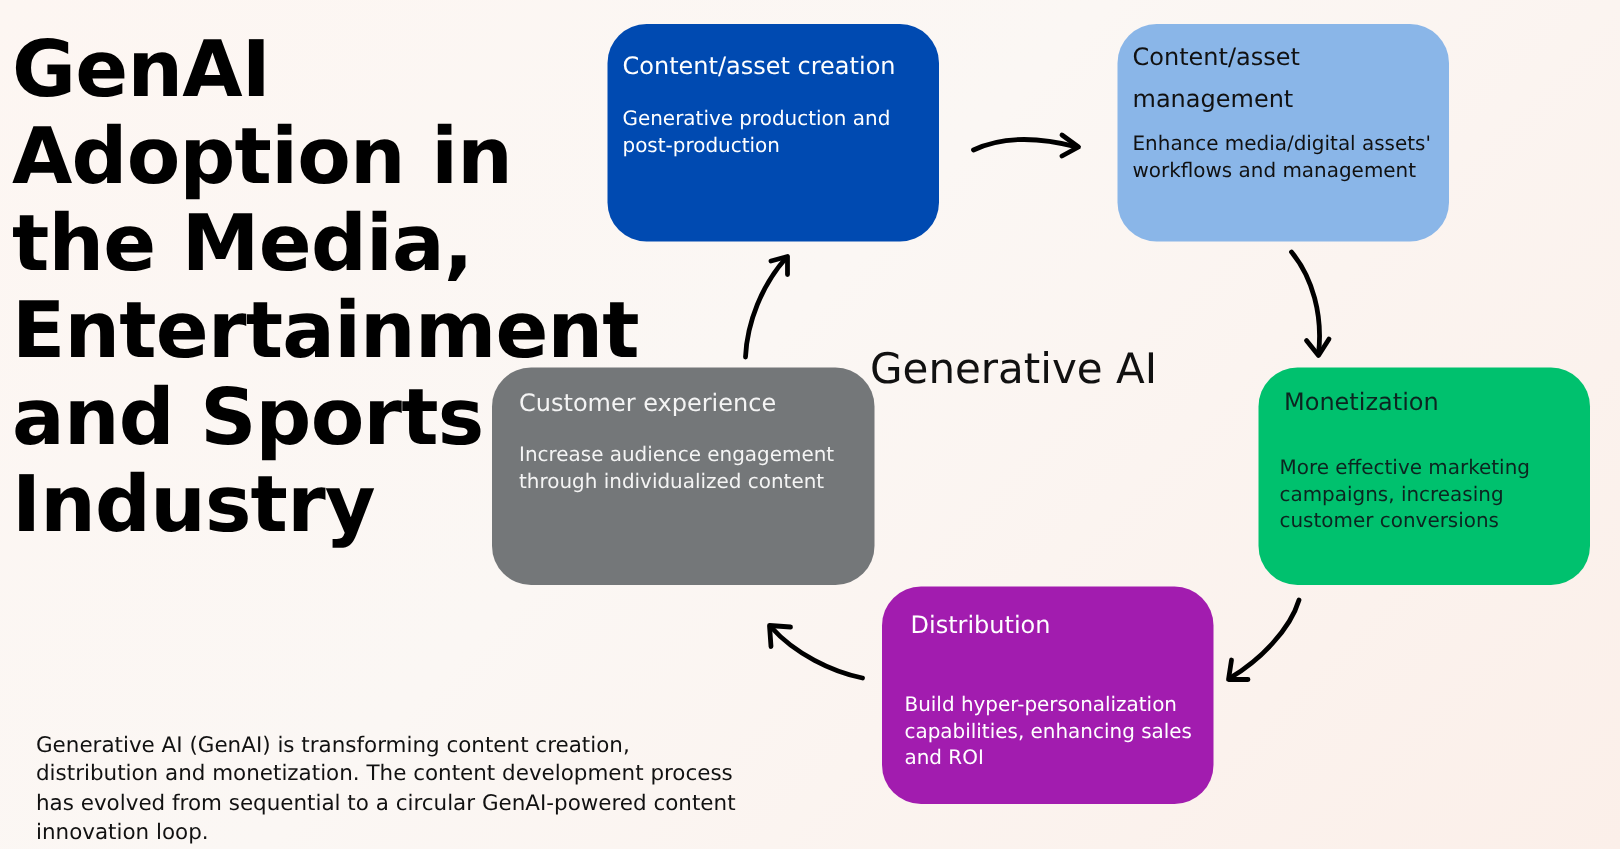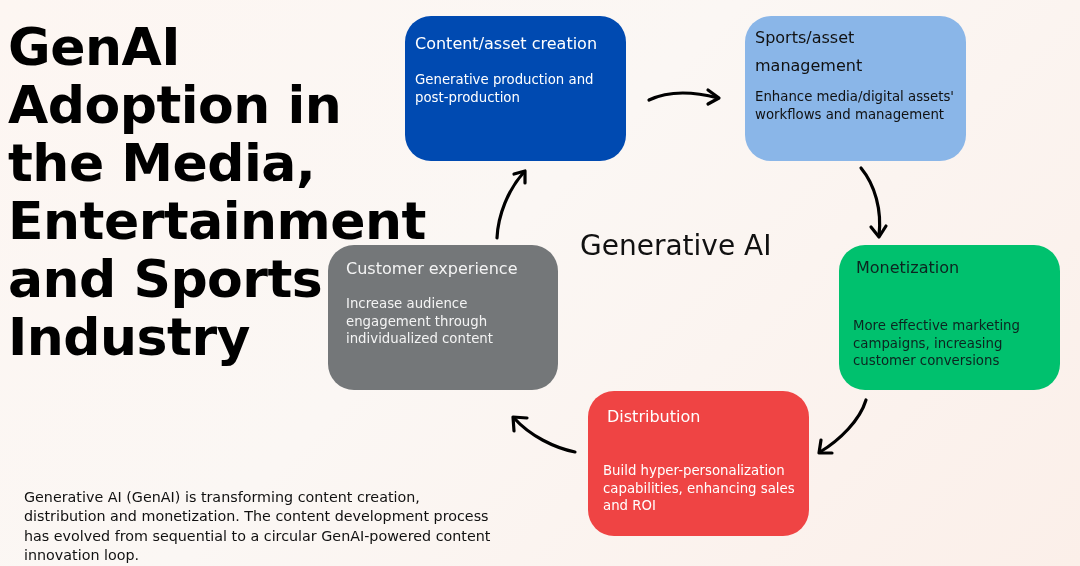--- a/index.html
+++ b/index.html
@@ -12,49 +12,49 @@
     font-size:14.3px;line-height:19.3px;color:#111;margin:12px;}
   .box{position:absolute;border-radius:26px;box-sizing:border-box;padding:14px 10px 10px 10px;
     font-family:"DejaVu Sans",sans-serif;}
   .box .bt{font-size:16px;line-height:28px;font-weight:normal;}
   .box .bd{font-size:13.3px;line-height:17.5px;margin-top:13px;}
   #b1{left:405px;top:16px;width:221px;height:145px;background:#004ab1;color:#fff;}
   #b2{left:745px;top:16px;width:221px;height:145px;background:#8ab6e8;color:#111;padding-top:8px;}
   #b2 .bd{margin-top:8px;}
   #b3{left:839px;top:245px;width:221px;height:145px;background:#00c16e;color:#0c2520;padding:9px 12px 10px 14px;}
   #b3 .bt{margin-left:3px;}
-  #b3 .bd{margin-top:35px;}
+  #b3 .bd{margin-top:22px;}
   #b4{left:588px;top:391px;width:221px;height:145px;background:#2e81e0;color:#fff;padding:12px 6px 10px 15px;}
   #b4 .bt{margin-left:4px;}
   #b4 .bd{margin-top:31px;}
-  #b5{left:328px;top:245px;width:230px;height:145px;background:#747779;color:#f4f4f4;padding:10px 10px 10px 18px;}
+  #b5{left:328px;top:245px;width:255px;height:145px;background:#747779;color:#f4f4f4;padding:10px 10px 10px 18px;}
   #b5 .bd{margin-top:12px;}
   .center{position:absolute;left:580px;top:228px;width:210px;
     font-family:"DejaVu Sans",sans-serif;font-size:28px;line-height:36px;color:#111;}
   svg.arrows{position:absolute;left:0;top:0;width:1080px;height:566px;pointer-events:none;}
   svg.arrows path{fill:none;stroke:#000;stroke-width:3.2;stroke-linecap:round;stroke-linejoin:round;}
 </style>
 </head>
 <body>
 
 <h1 class="title">GenAI Adoption in the Media, Entertainment and Sports Industry</h1>
 
 <div class="box" id="b1" style="background: rgb(0, 74, 177);">
   <div class="bt">Content/asset creation</div>
   <div class="bd">Generative production and post-production</div>
 </div>
 <div class="box" id="b2" style="background: rgb(138, 182, 232);">
-  <div class="bt">Sports/asset management</div>
+  <div class="bt">Content/asset management</div>
   <div class="bd">Enhance media/digital assets' workflows and management</div>
 </div>
 <div class="box" id="b3" style="background: rgb(0, 193, 110);">
   <div class="bt">Monetization</div>
   <div class="bd">More effective marketing campaigns, increasing customer conversions</div>
 </div>
-<div class="box" id="b4" style="background: #ef4444;">
+<div class="box" id="b4" style="background: #a21caf;">
   <div class="bt">Distribution</div>
   <div class="bd">Build hyper-personalization capabilities, enhancing sales and ROI</div>
 </div>
 <div class="box" id="b5" style="background: rgb(116, 119, 121);">
   <div class="bt">Customer experience</div>
   <div class="bd">Increase audience engagement through individualized content</div>
 </div>
 
 <div class="center">Generative AI</div>
 

